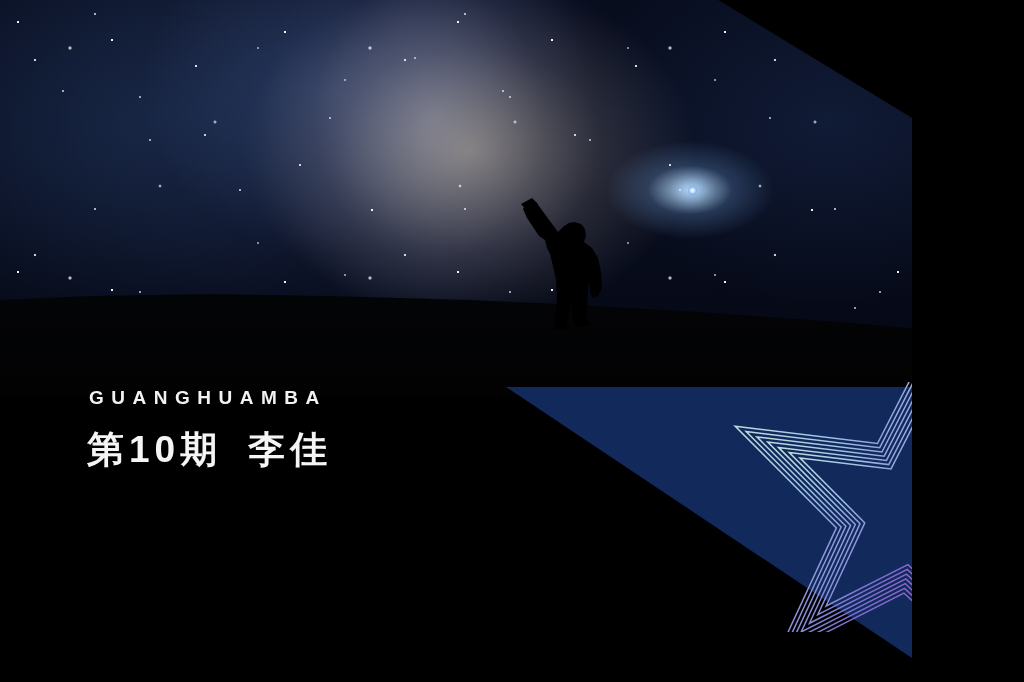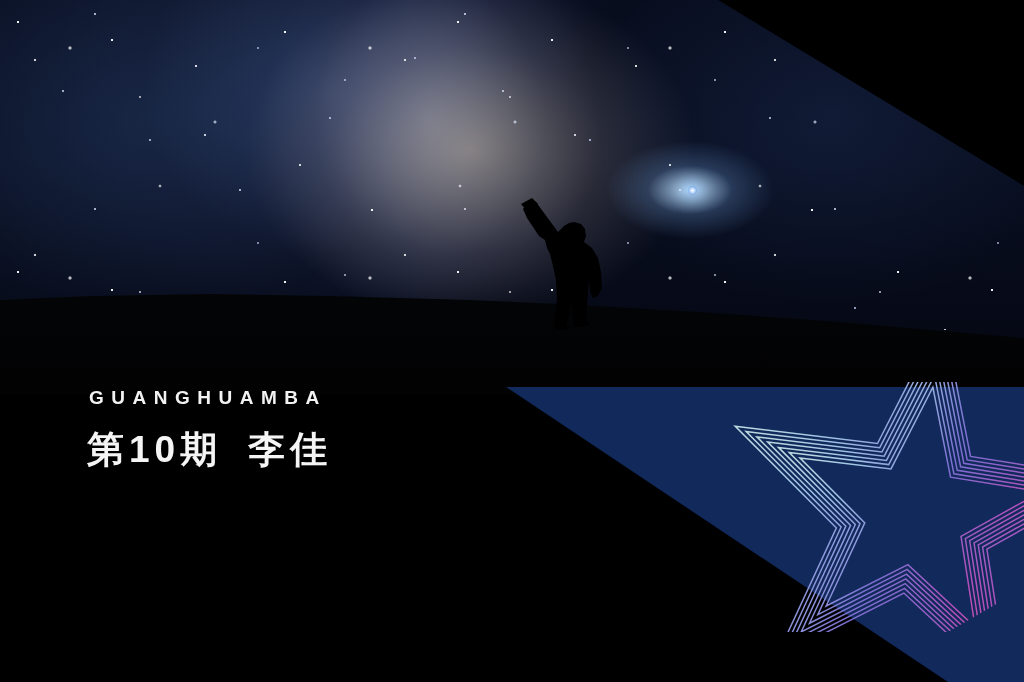--- a/index.html
+++ b/index.html
@@ -7,21 +7,21 @@
     margin: 0;
     padding: 0;
     background: #000;
   }
   body {
     font-family: "Liberation Sans", sans-serif;
   }
 
   #poster {
     position: relative;
-    width: 1024px;
+    width: 912px;
     height: 682px;
     background: #000000;
     overflow: hidden;
   }
 
   
   .photo-wrap {
     position: absolute;
     left: 0; top: 0;
     width: 1024px;

